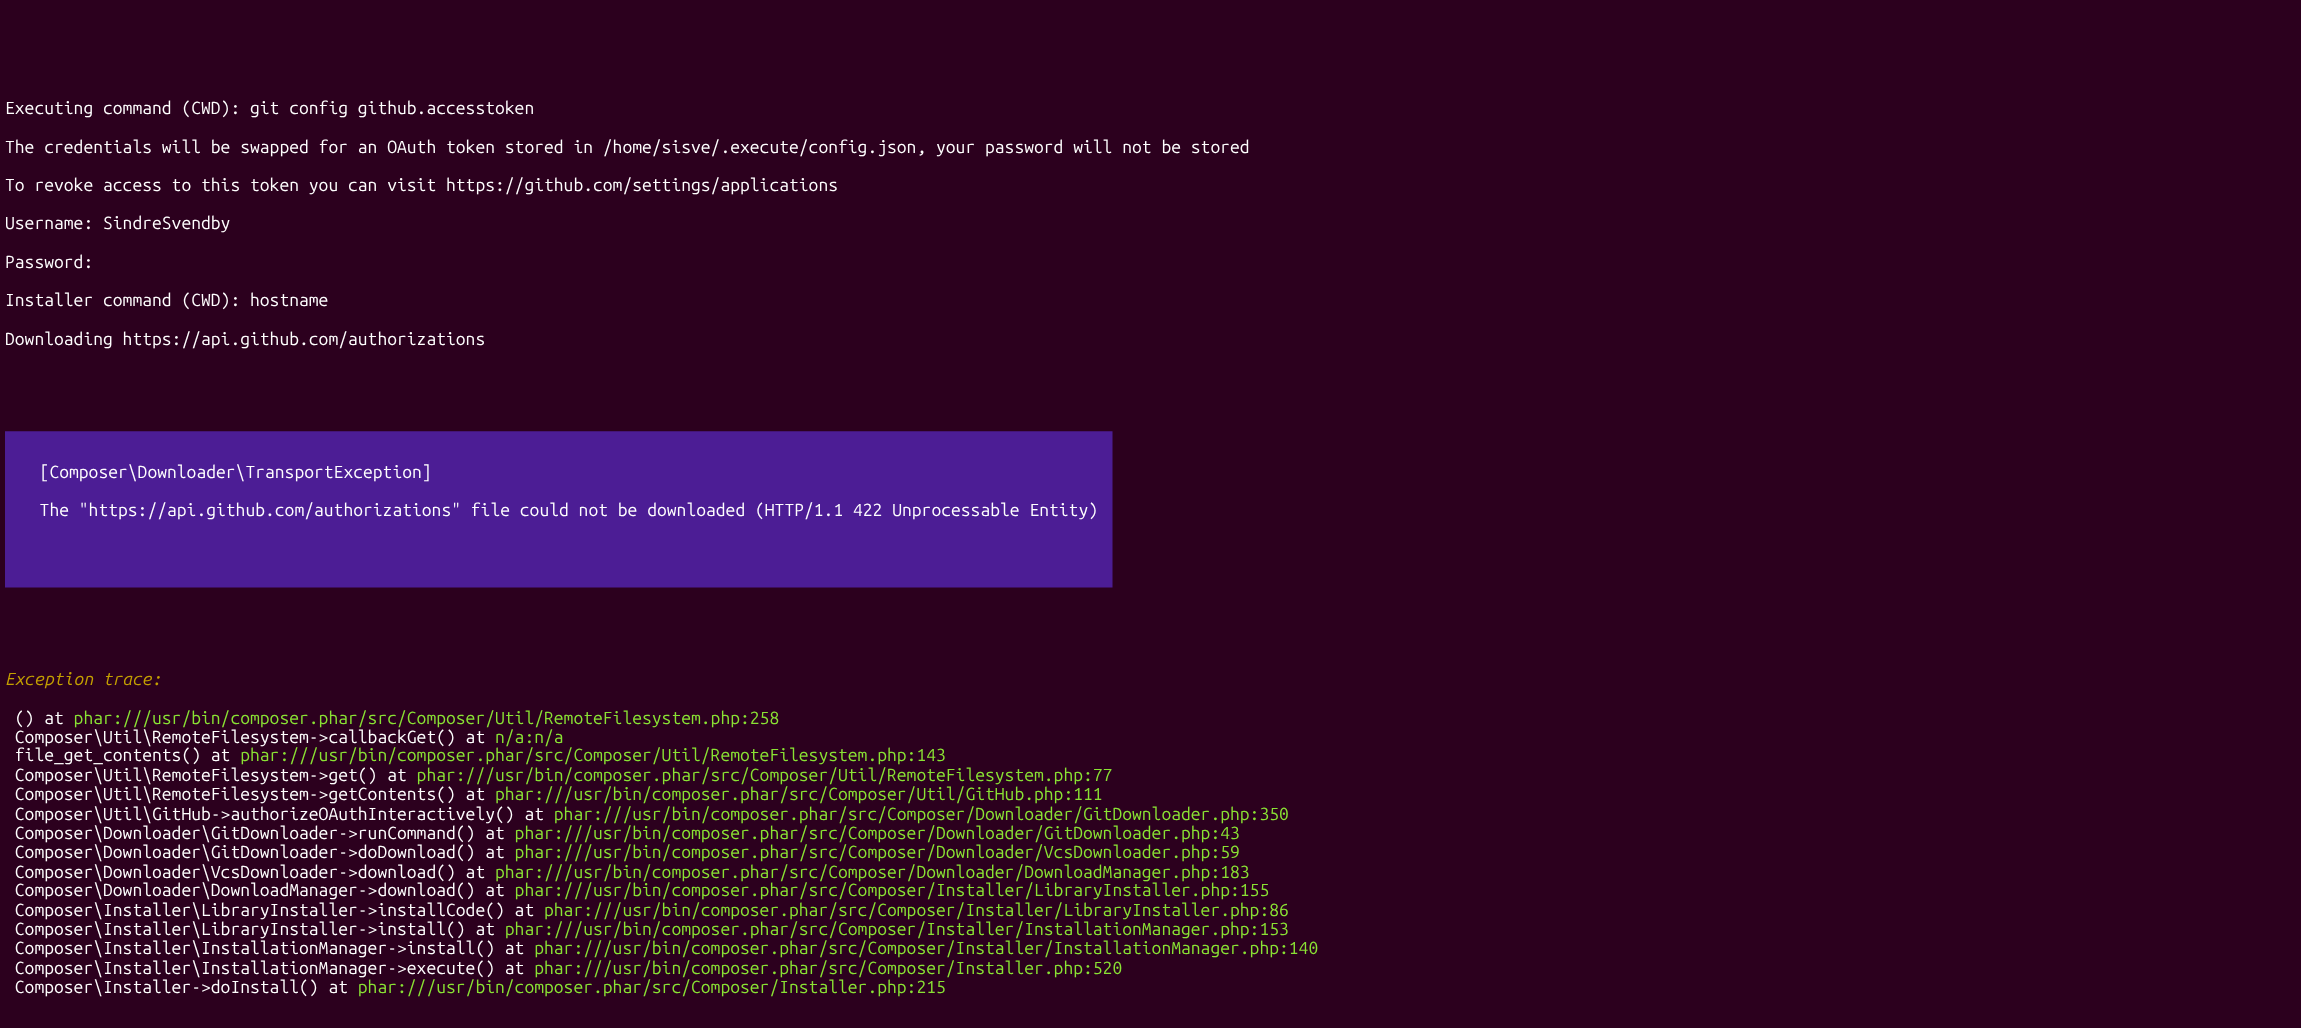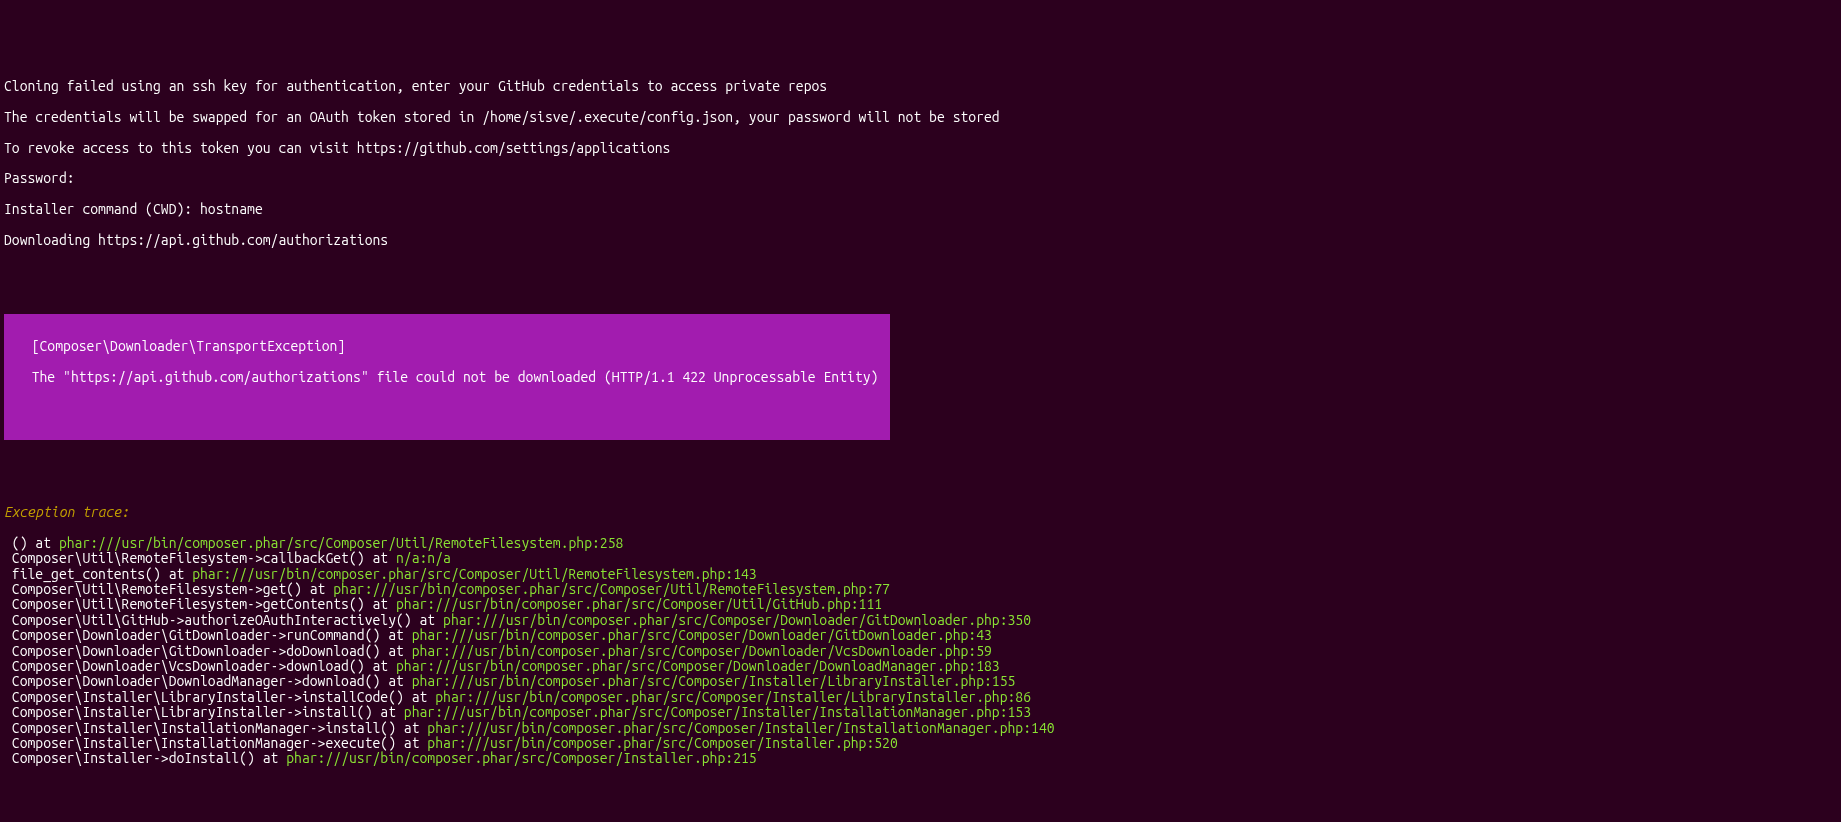--- a/index.html
+++ b/index.html
@@ -14,37 +14,38 @@
     white-space: pre;
     overflow-x: hidden;
   }
   .terminal {
     padding: 2px 4px;
   }
   .white { color: #ffffff; }
   .green { color: #8ae234; }
   .yellow { color: #c4a000; font-style: italic; }
   .err-box {
-    background-color: #a21caf;
+    background-color: #4c1d95;
     color: #ffffff;
     display: inline-block;
     padding: 10px 12px 8px 12px;
     margin: 4px 0;
   }
   .line { display: block; }
 </style>
 </head>
 <body>
 
 
 
 <div class="terminal">
-<span class="line white">Cloning failed using an ssh key for authentication, enter your GitHub credentials to access private repos</span>
+<span class="line white">Executing command (CWD): git config github.accesstoken</span>
 <span class="line white">The credentials will be swapped for an OAuth token stored in /home/sisve/.execute/config.json, your password will not be stored</span>
 <span class="line white">To revoke access to this token you can visit https://github.com/settings/applications</span>
+<span class="line white">Username: SindreSvendby</span>
 <span class="line white">Password:</span>
 <span class="line white">Installer command (CWD): hostname</span>
 <span class="line white">Downloading https://api.github.com/authorizations</span>
 <br><br>
 <div class="err-box">
 <span class="line">  [Composer\Downloader\TransportException]</span>
 <span class="line">  The "https://api.github.com/authorizations" file could not be downloaded (HTTP/1.1 422 Unprocessable Entity)</span>
 <span class="line"> </span>
 </div>
 <br><br><br>

